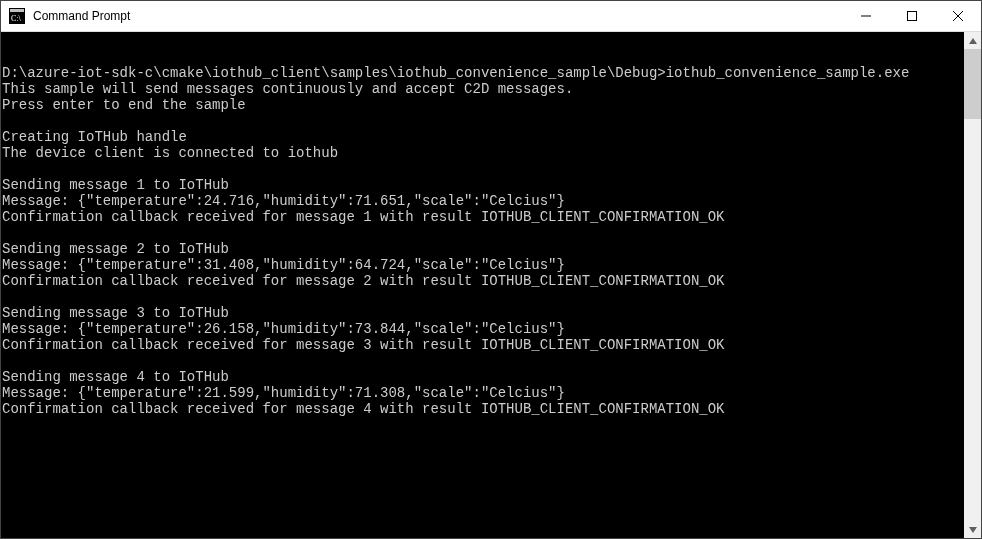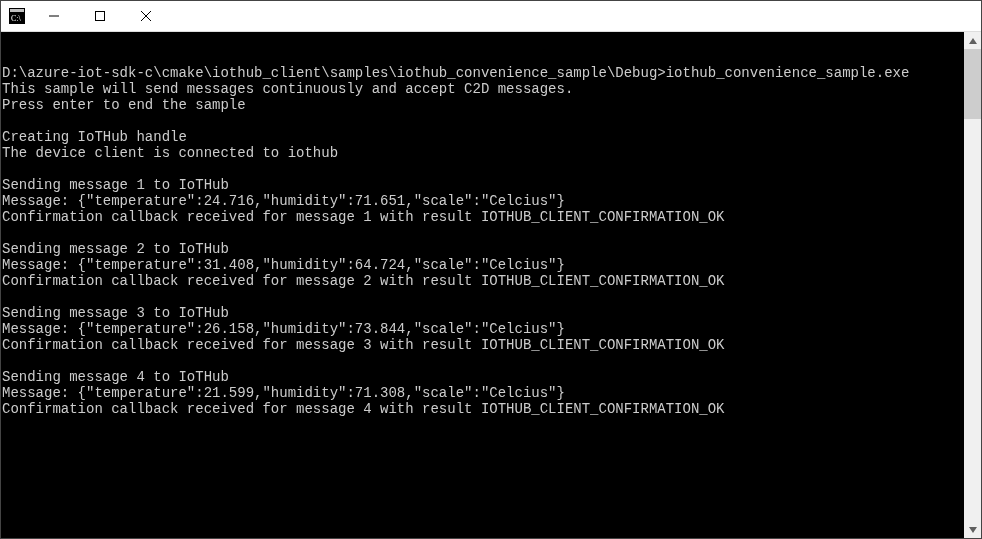--- a/index.html
+++ b/index.html
@@ -111,20 +111,21 @@
 <body>
 
 <div class="titlebar">
   <span class="titlebar-icon">
     <svg viewBox="0 0 16 16">
       <rect x="0" y="0" width="16" height="16" fill="#000"></rect>
       <rect x="1" y="1" width="14" height="3" fill="#c0c0c0"></rect>
       <text x="2" y="13" font-size="8" fill="#fff" font-family="Consolas">C:\</text>
     </svg>
   </span>
+  <span class="titlebar-title">Command Prompt</span>
   <div class="titlebar-controls">
     <button class="titlebar-btn">
       <svg viewBox="0 0 10 10">
           <line x1="0" y1="5" x2="10" y2="5" stroke="#000" stroke-width="1"></line>
         </svg>
     </button>
     <button class="titlebar-btn">
       <svg viewBox="0 0 10 10">
           <rect x="0.5" y="0.5" width="9" height="9" fill="none" stroke="#000" stroke-width="1"></rect>
         </svg>

